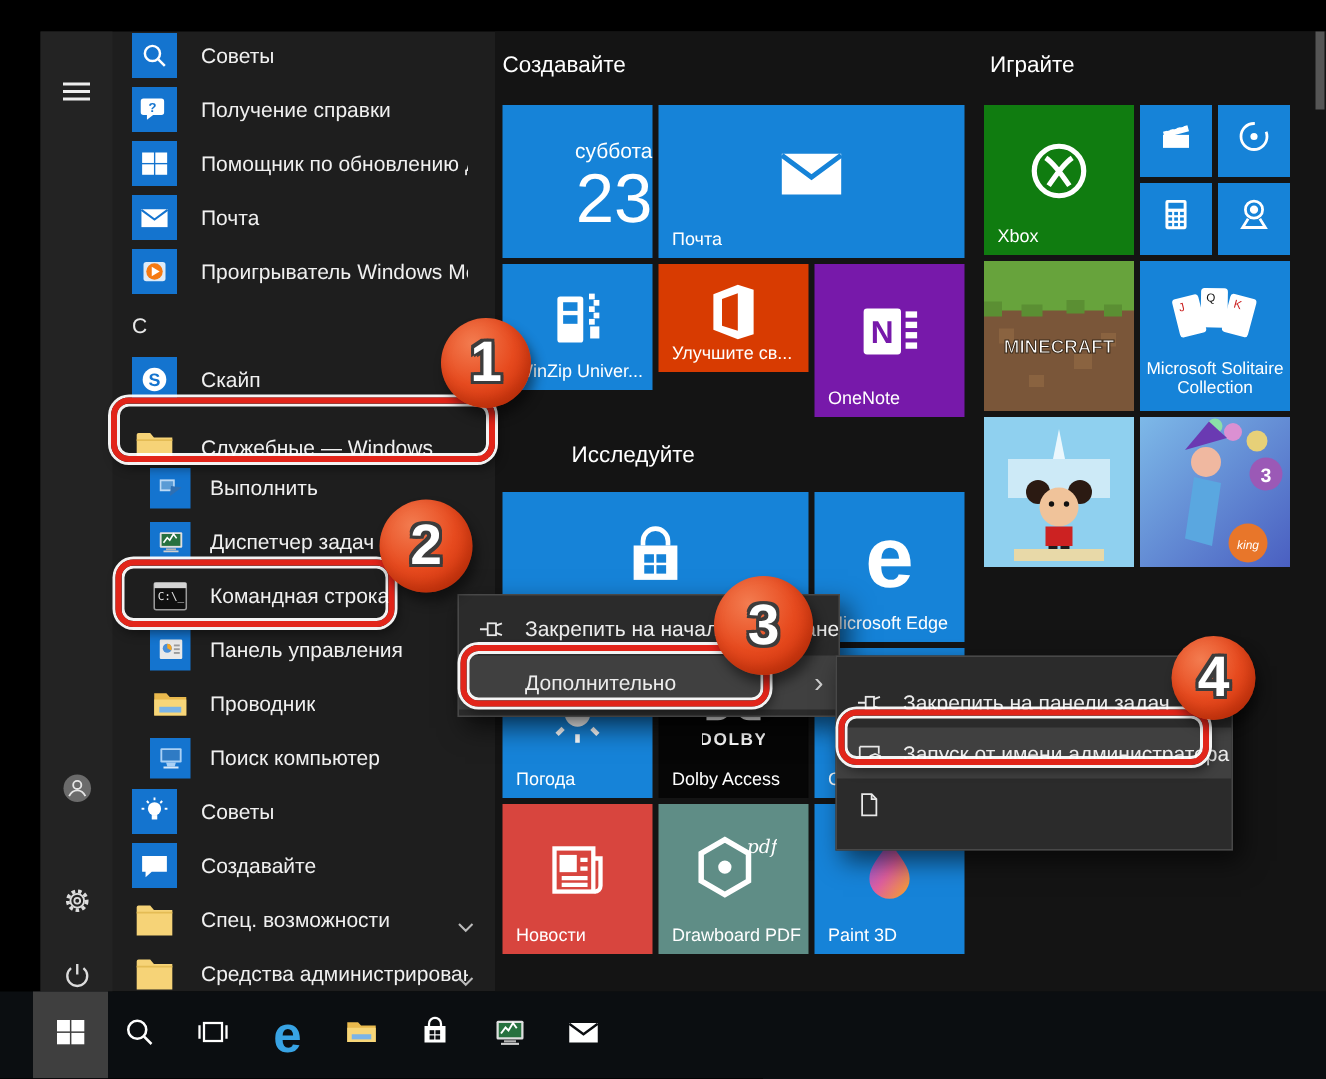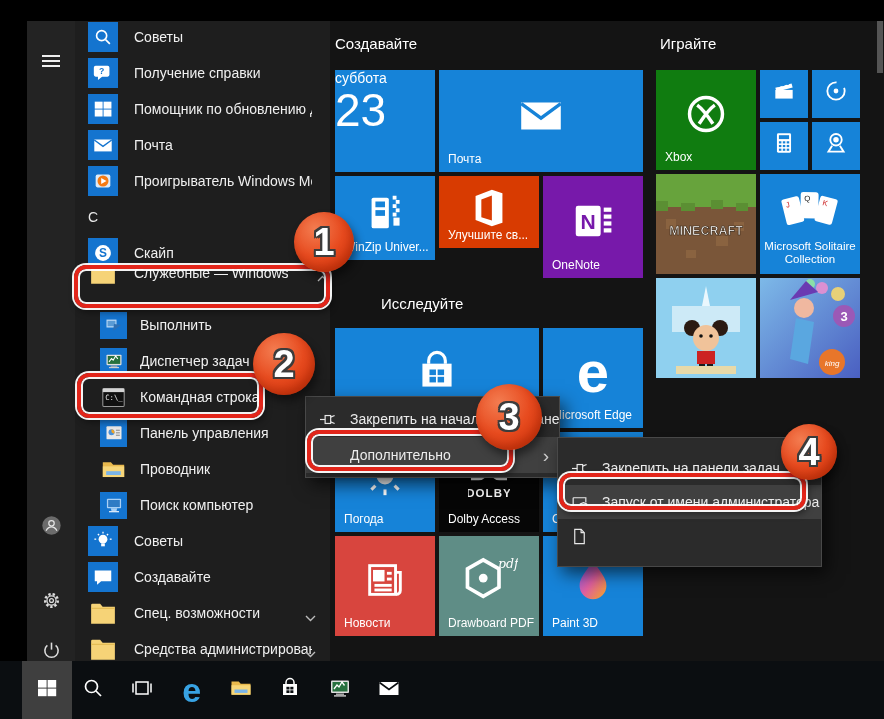--- a/index.html
+++ b/index.html
@@ -28,21 +28,21 @@
   
   .group-title{position:absolute;color:#fff;font-size:15px;z-index:3;}
   .tile{position:absolute;overflow:hidden;z-index:3;color:#fff;}
   .tile .cicon{position:absolute;left:50%;top:44%;transform:translate(-50%,-50%);display:flex;align-items:center;justify-content:center;}
   .tile .cicon svg{width:46px;height:46px;}
   .tile.small .cicon svg{width:26px;height:26px;}
   .tile .tlabel{position:absolute;left:9px;bottom:6px;font-size:12px;white-space:nowrap;}
   .tile.center-label .tlabel{left:4px;right:4px;text-align:center;white-space:normal;font-size:11.5px;line-height:1.15;bottom:8px;}
   .tile .full{position:absolute;inset:0;}
   .tile .full svg{width:100%;height:100%;display:block;}
-  .cal{position:absolute;inset:0;display:flex;flex-direction:column;align-items:flex-start;}
+  .cal{position:absolute;inset:0;display:flex;flex-direction:column;align-items:flex-end;padding-top:22px;}
   .cal .dn{font-size:14px;}
   .cal .dd{font-size:46px;font-weight:300;line-height:1.05;}
   .edge-e{font-size:58px;font-weight:bold;color:#fff;line-height:1;}
   
   .menu{position:absolute;background:#2b2b2b;border:1px solid #484848;box-shadow:5px 7px 16px rgba(0,0,0,.6);z-index:30;}
   .mi{display:flex;align-items:center;height:36px;padding:0 12px;color:#ececec;font-size:14px;position:relative;white-space:nowrap;overflow:hidden;}
   .mi.hl{background:#404040;}
   .mi .mic{width:19px;height:19px;margin-right:13px;flex:0 0 19px;display:flex;align-items:center;justify-content:center;}
   .mi .mic svg{width:19px;height:19px;}
   .mi .sub-arrow{position:absolute;right:10px;color:#cfcfcf;font-size:19px;line-height:1;}
@@ -153,21 +153,21 @@
       </div>
       <div class="row" style="left: 75px; top: 235px;">
         <span class="tico blue" style="position: absolute; left: 13px;">
           <svg viewBox="0 0 24 24">
             <circle cx="12" cy="12" r="8.6" fill="#fff"></circle>
             <text x="12" y="16.6" font-size="13" font-weight="bold" fill="#1474cf" text-anchor="middle">S</text>
           </svg>
         </span>
         <span class="lbl">Скайп</span>
       </div>
-      <div class="row" style="left: 75px; top: 255px; padding-left: 12px;">
+      <div class="row" style="left: 75px; top: 280px; padding-left: 12px;">
         <span class="tico raw" style="position: absolute; left: 13px;">
           <svg viewBox="0 0 24 24">
             <path d="M2.5 5.5a1 1 0 0 1 1-1h6.2l2 2.4h9.8v13.6H2.5z" fill="#f6d377"></path>
             <path d="M2.5 8.3h19" stroke="#e4bc55" stroke-width="1"></path>
           </svg>
         </span>
         <span class="lbl">Служебные — Windows</span>
         <span class="chev"><svg width="11" height="7" viewBox="0 0 11 7">
             <path d="M1 6l4.5-4.5L10 6" stroke="#bbb" stroke-width="1.4" fill="none"></path>
           </svg></span>

